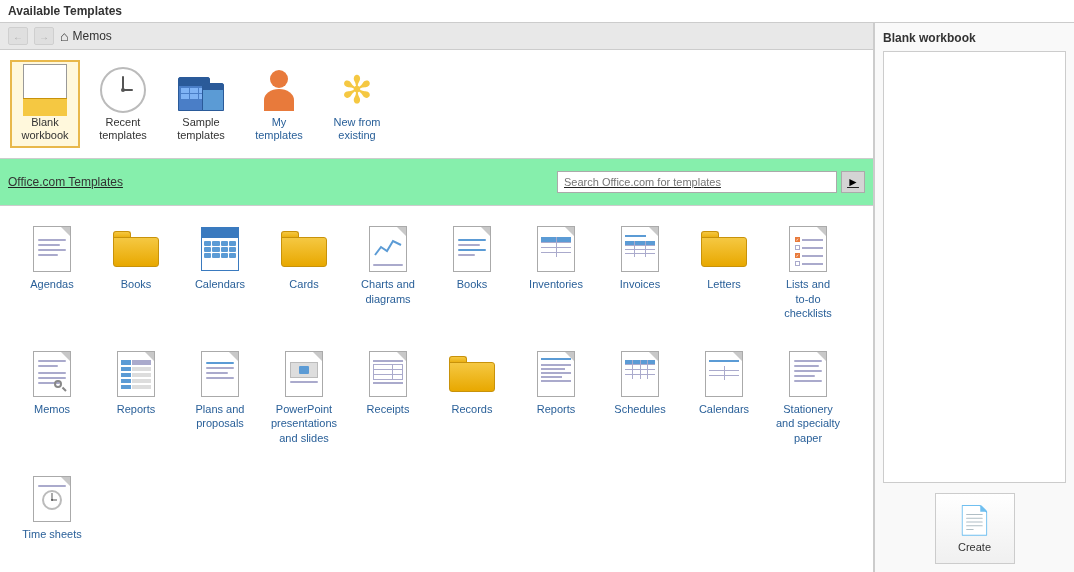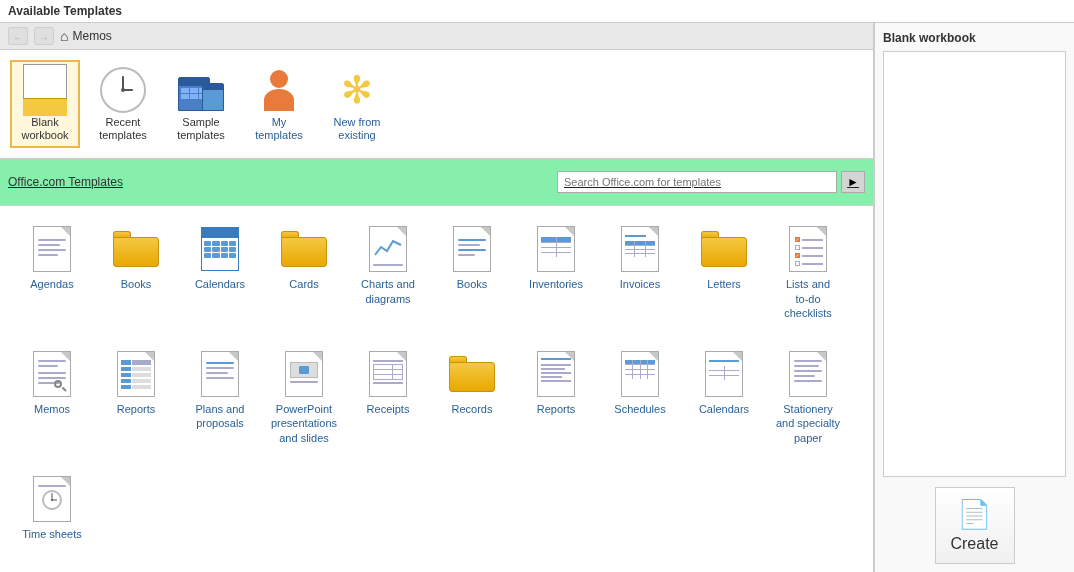--- a/index.html
+++ b/index.html
@@ -45,21 +45,21 @@
     .folder-body { position: absolute; bottom: 0; left: 0; width: 46px; height: 30px; background: linear-gradient(180deg, #f5c842 0%, #e8a800 100%); border-radius: 0 3px 3px 3px; border: 1px solid #c8920a; }
     .folder-tab { position: absolute; top: 0; left: 0; width: 18px; height: 8px; background: linear-gradient(180deg, #f5c842 0%, #e8a800 100%); border-radius: 3px 3px 0 0; border: 1px solid #c8920a; border-bottom: none; }
 
     
     .right-panel { width: 200px; background: #f9f9f9; border-left: 1px solid #ccc; display: flex; flex-direction: column; padding: 8px; }
     .preview-title { font-size: 12px; font-weight: bold; color: #333; margin-bottom: 6px; }
     .preview-box { border: 1px solid #ccc; background: #fff; flex: 1; margin-bottom: 10px; min-height: 300px; }
     .create-btn-area { display: flex; justify-content: center; }
     .create-btn { display: flex; flex-direction: column; align-items: center; border: 1px solid #ccc; background: linear-gradient(180deg, #fff 0%, #f0f0f0 100%); padding: 10px 20px; cursor: pointer; width: 80px; }
     .create-btn-icon { font-size: 28px; color: #555; margin-bottom: 4px; }
-    .create-btn-label { font-size: 16px; color: #333; }
+    .create-btn-label { font-size: 11px; color: #333; }
 
   </style>
 </head>
 <body>
 
 <div class="outer">
   <div class="title-bar">Available Templates</div>
   <div class="main-area">
     <div class="left-panel">
 

